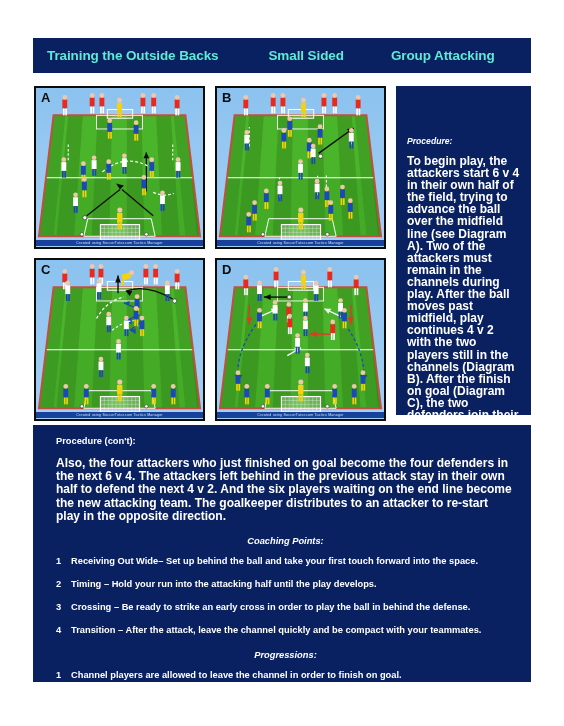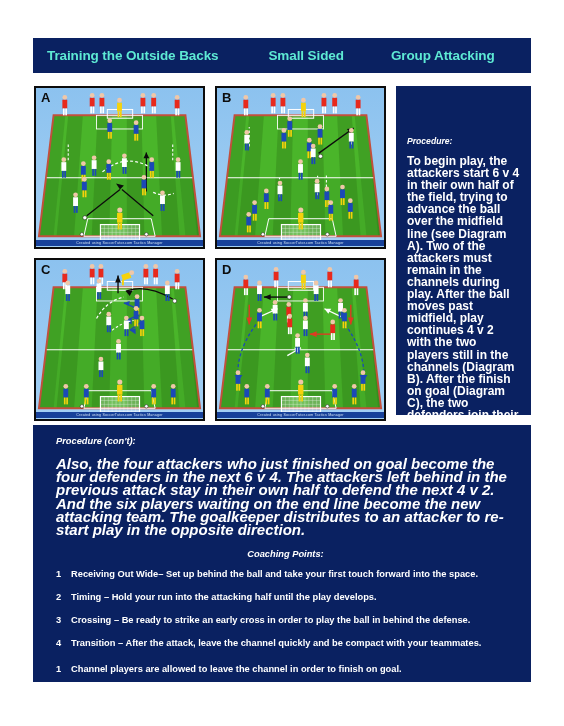--- a/index.html
+++ b/index.html
@@ -129,30 +129,28 @@
     top: 425px;
     width: 498px;
     height: 257px;
     background: #0a2161;
     box-sizing: border-box;
     padding: 9px 16px 8px 23px;
     color: #ffffff;
   }
   .b-title {
     font-weight: bold;
-    font-style: italic;
     font-size: 9.3px;
     margin: 2px 0 11px 0;
   }
   .b-para {
     font-weight: bold;
-    font-size: 15px;
+    font-size: 12px;
     line-height: 13.2px;
     margin: 0 0 13px 0;
-    font-style: italic;
   }
   .b-sub {
     font-weight: bold;
     font-style: italic;
     font-size: 9.3px;
     margin: 0 0 9px 0;
     text-align: center;
   }
   .b-item {
     font-weight: bold;
@@ -1092,20 +1090,21 @@
       <div class="b-num">3</div>
       <div class="b-txt">Crossing – Be ready to strike an early cross in order to play the ball in behind the defense.</div>
     </div>
     <div class="b-item">
       <div class="b-num">4</div>
       <div class="b-txt">Transition – After the attack, leave the channel quickly and be compact with your teammates.</div>
     </div>
 
     <div class="gap-sm"></div>
 
+    <div class="b-sub">Progressions:</div>
 
     <div class="b-item">
       <div class="b-num">1</div>
       <div class="b-txt">Channel players are allowed to leave the channel in order to finish on goal.</div>
     </div>
     <div class="b-item">
       <div class="b-num">2</div>
       <div class="b-txt">Limit the players in the players to one touch.</div>
     </div>
   </div>

